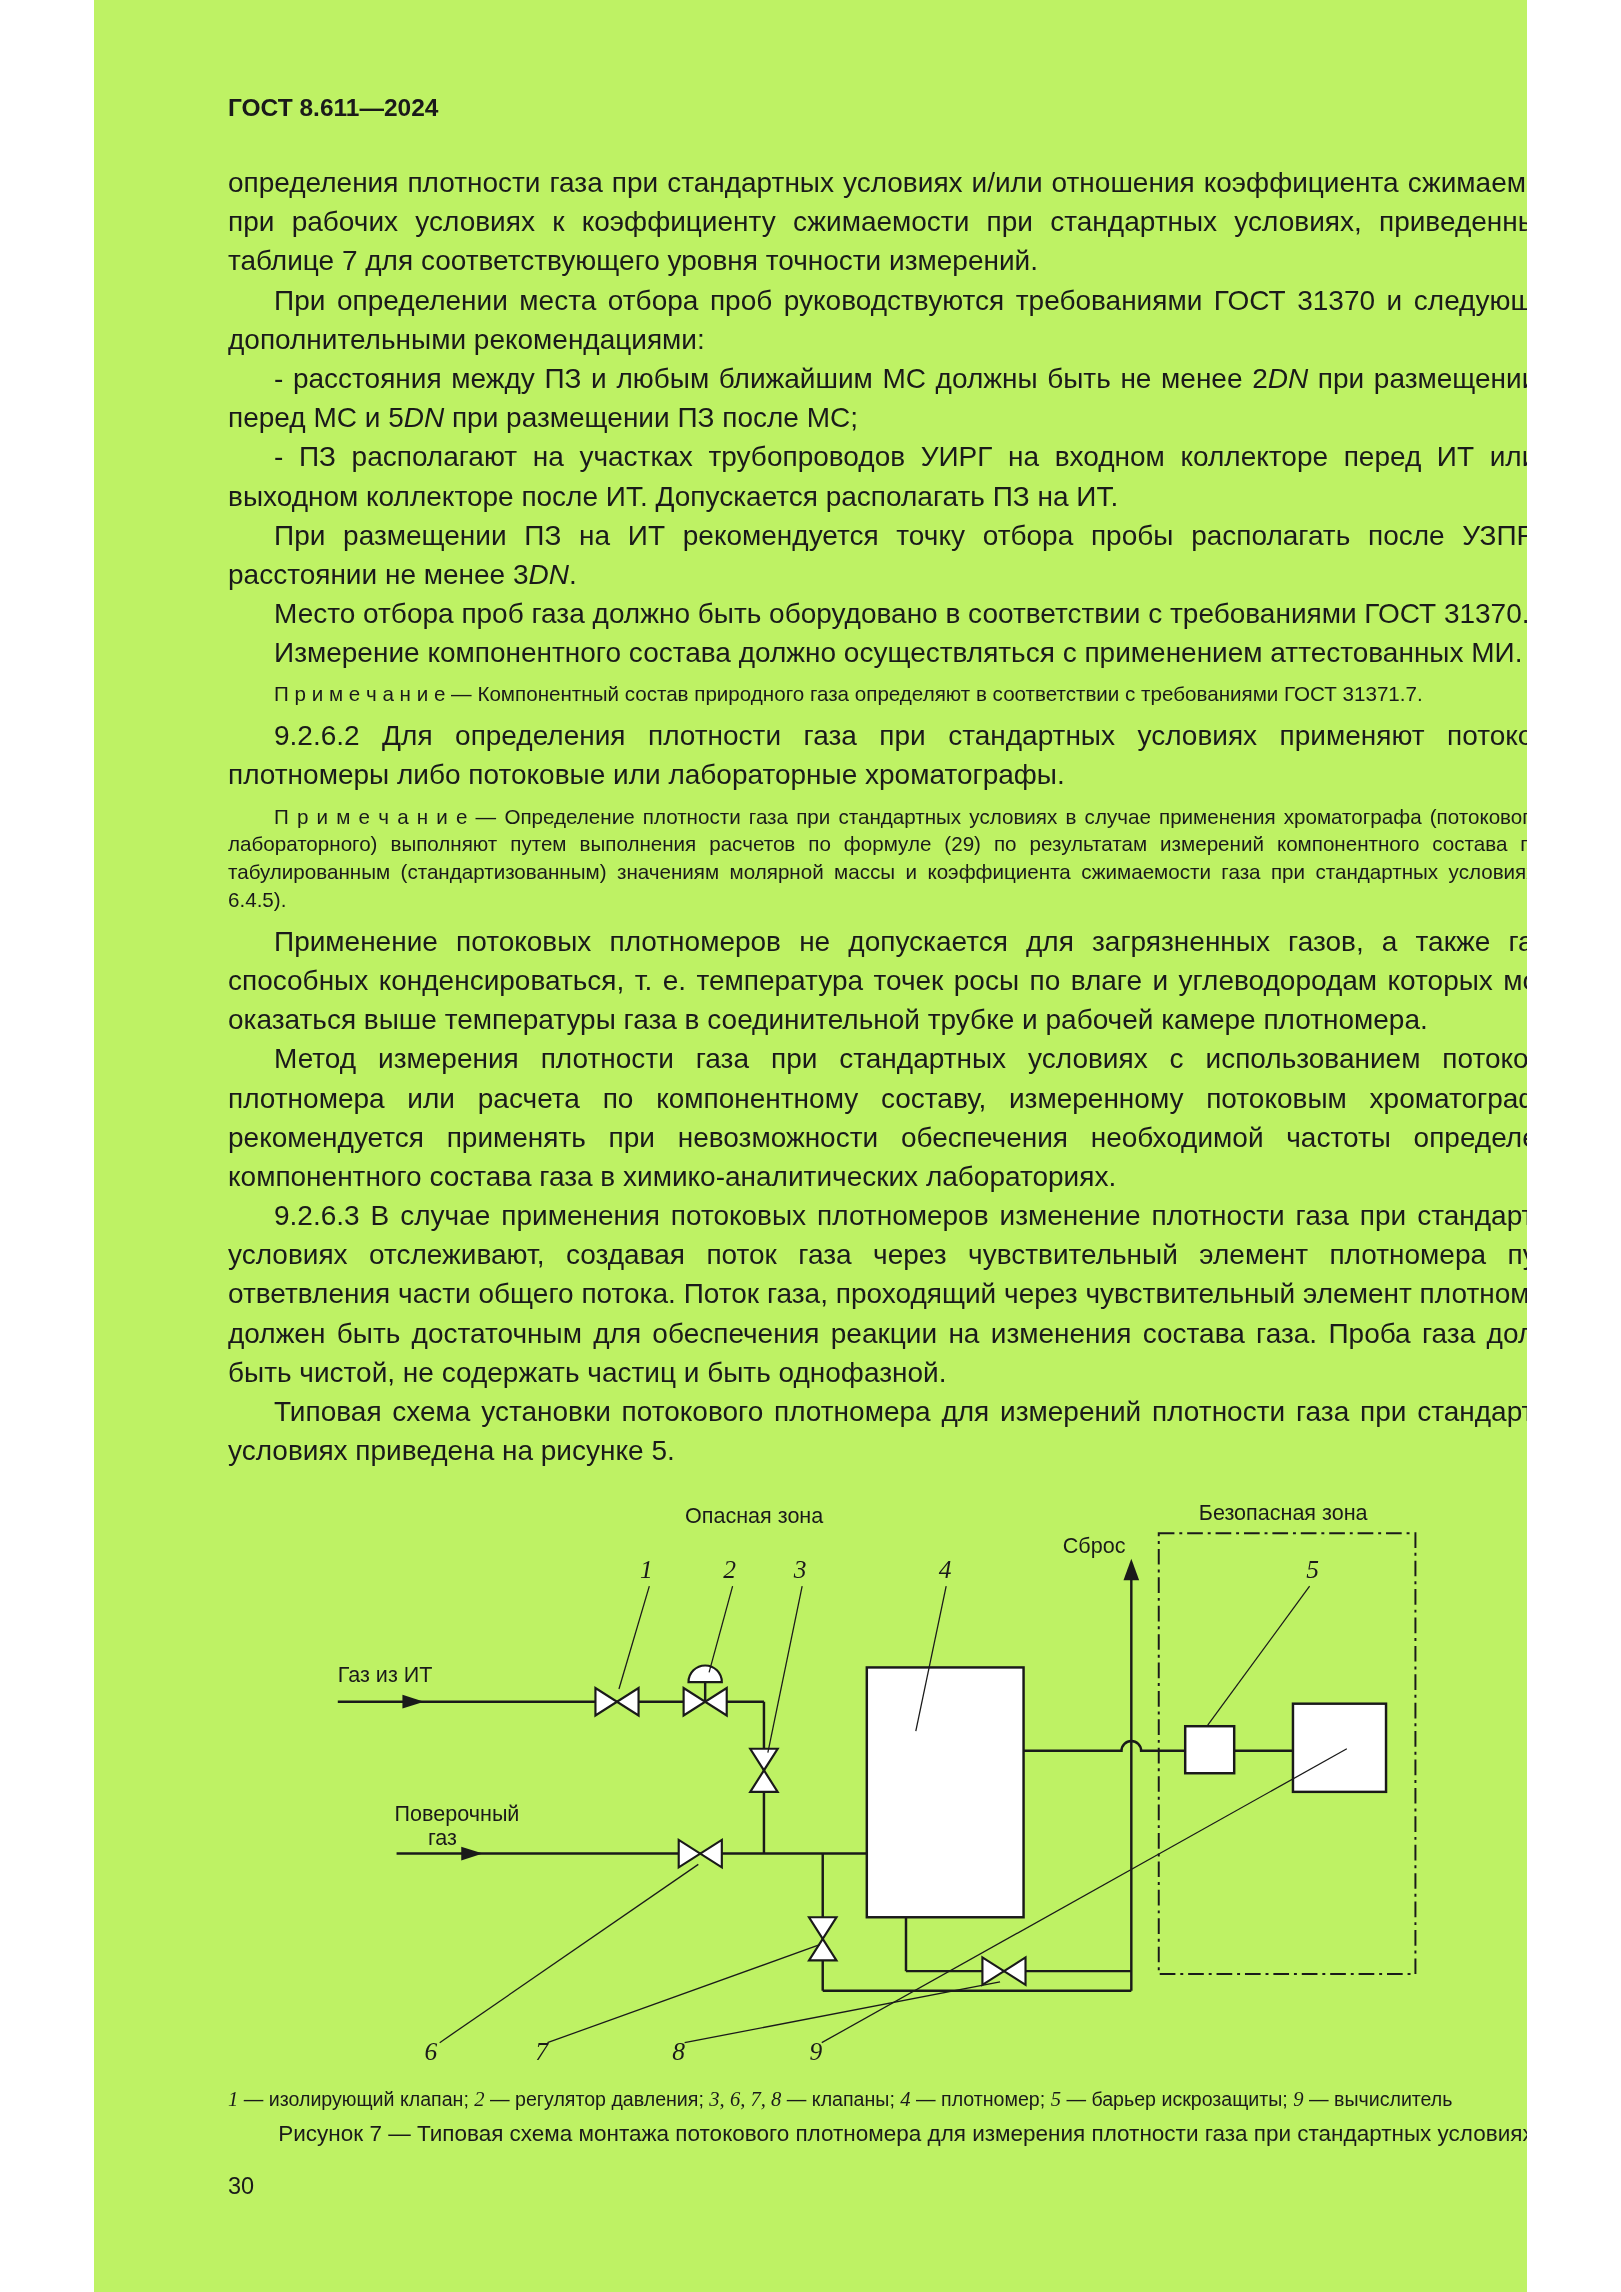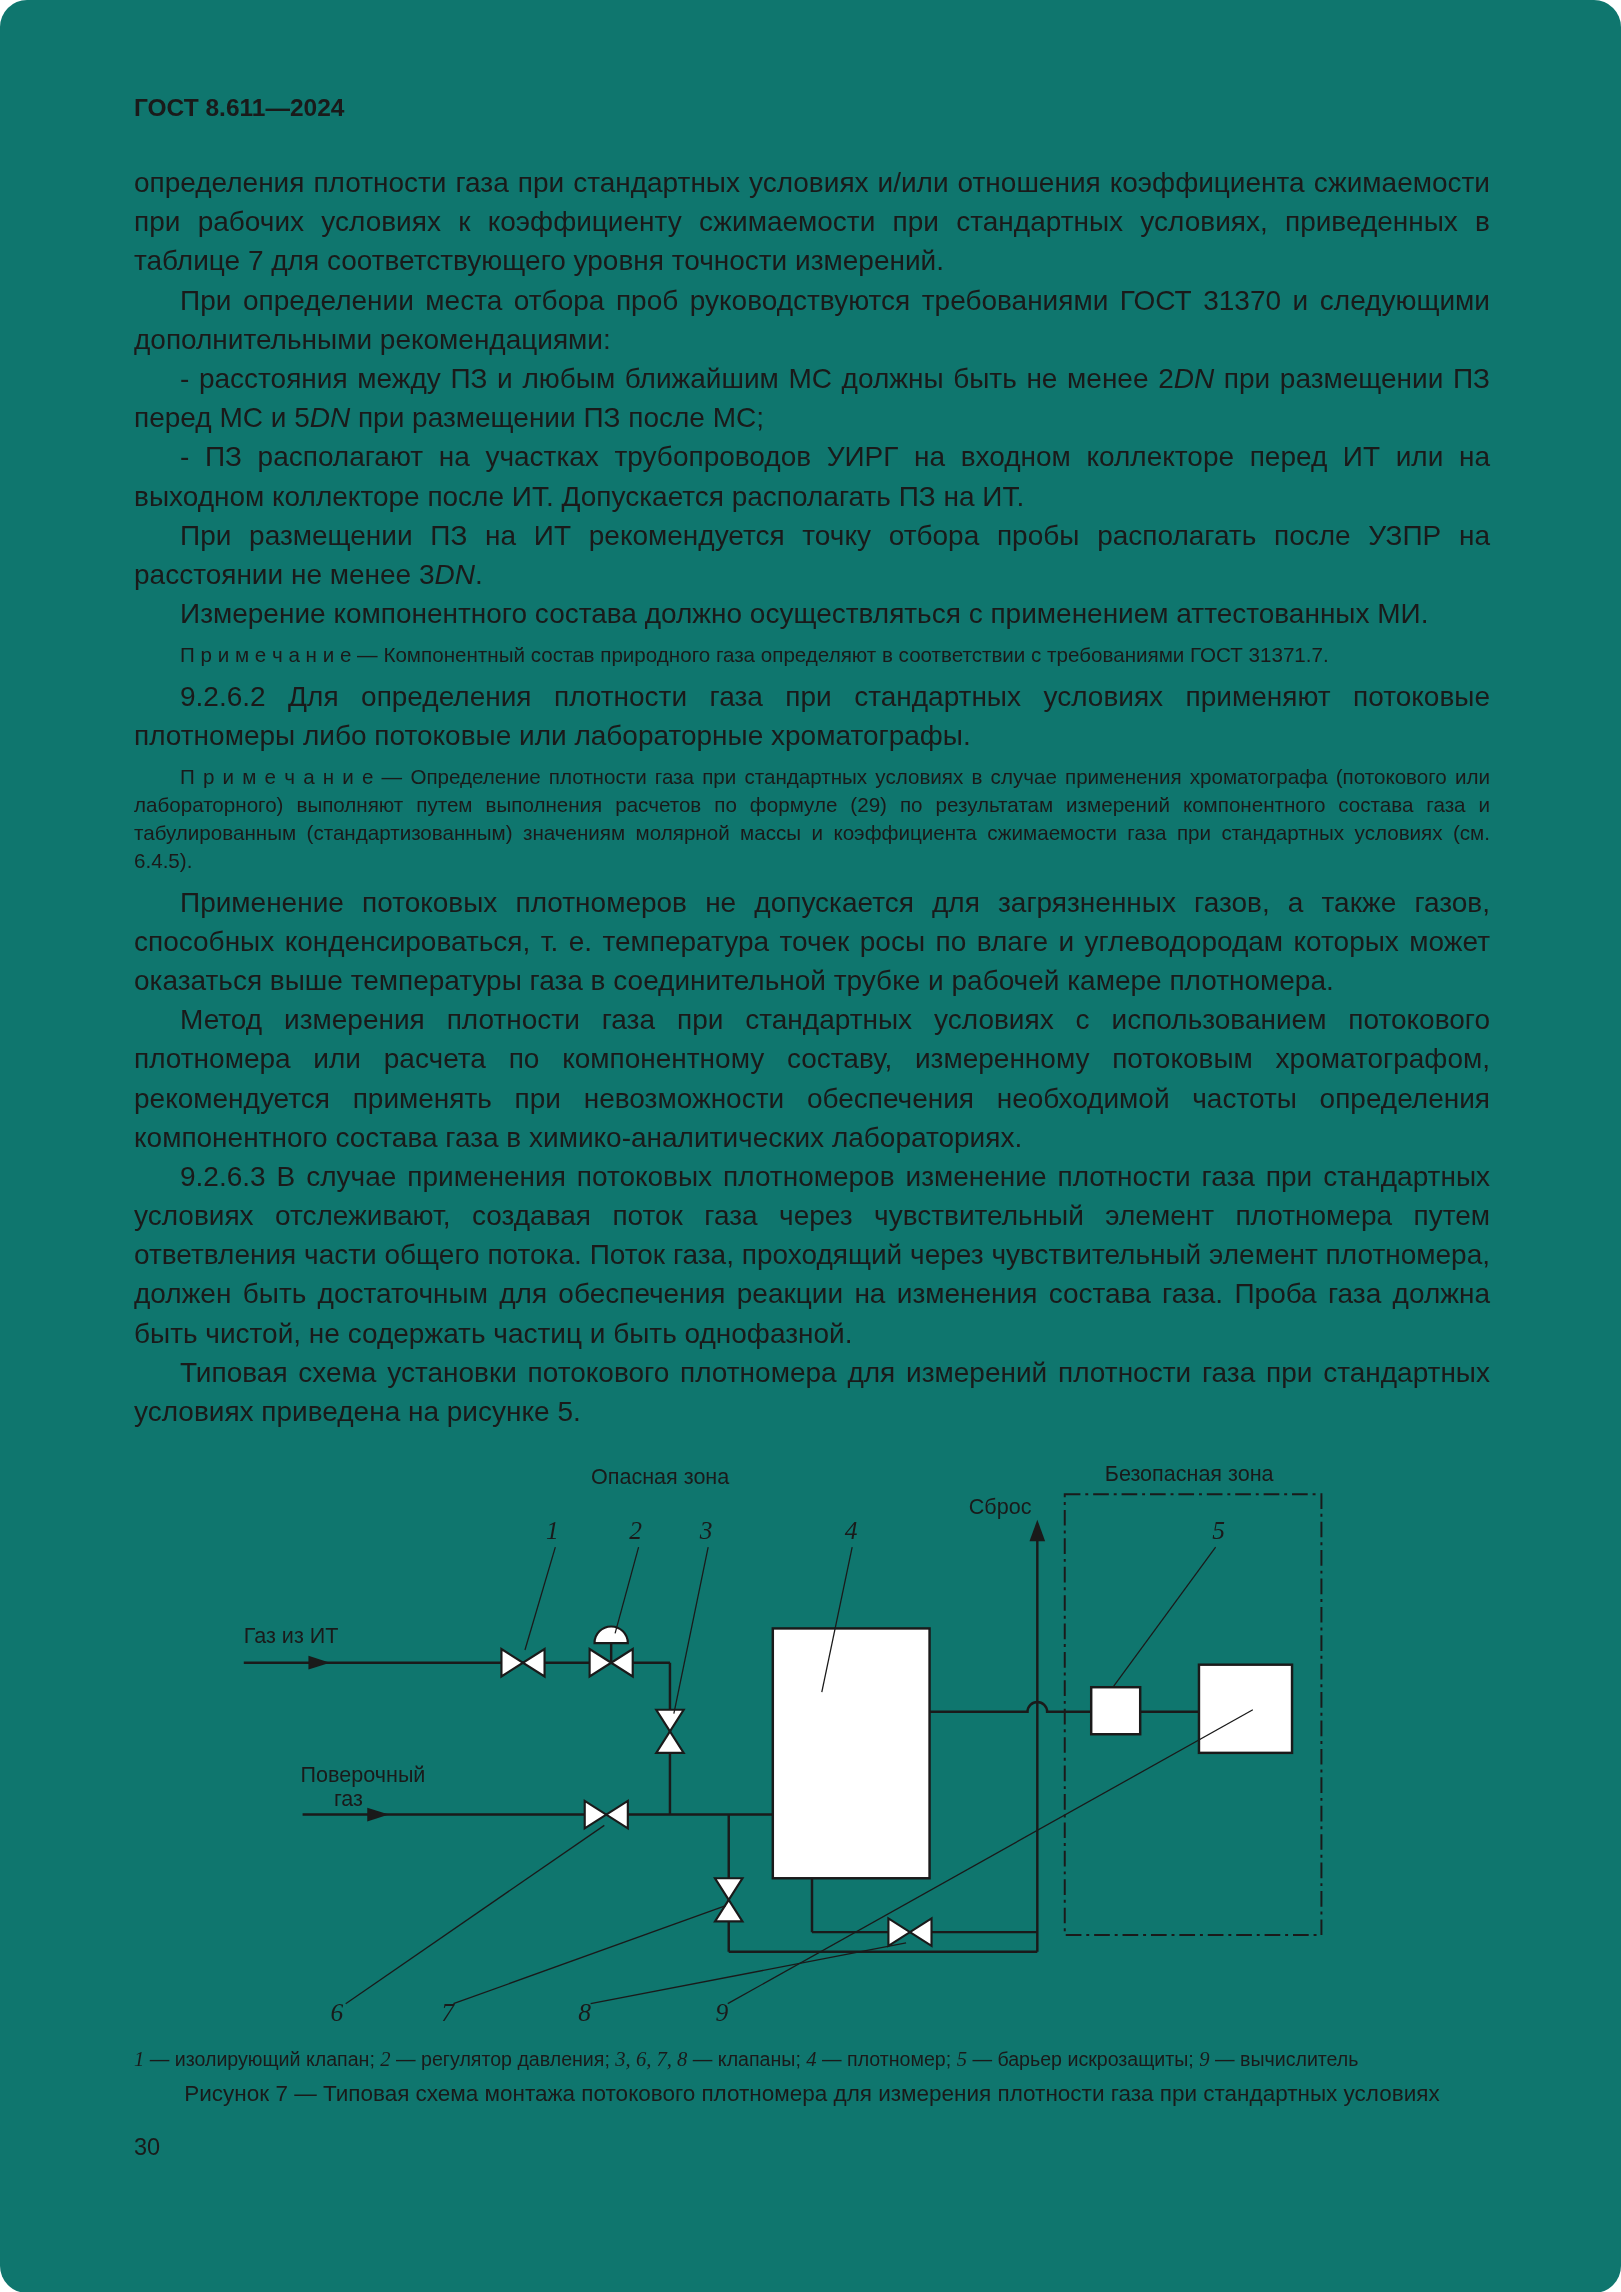--- a/index.html
+++ b/index.html
@@ -1,26 +1,25 @@
 <!DOCTYPE html>
 <html lang="ru"><head>
 <meta charset="utf-8">
 <title>ГОСТ 8.611—2024 — стр. 30</title>
 <style>
   * { margin:0; padding:0; box-sizing:border-box; }
   html, body { background:#ffffff; }
   .page {
     position:relative;
-    width:1621px; height:2293px;
+    width:1433px; height:2293px;
     margin:0 auto;
-    background:#0f766e;
+    background:#bef264;
     color:#1a1a1a;
     font-family:"Liberation Sans", sans-serif;
     overflow:hidden;
-    border-radius:27px;
   }
   .content { position:absolute; left:134px; top:94px; width:1356px; }
   .doc-header { font-size:24.5px; font-weight:bold; margin-bottom:41px; }
   p.body {
     font-size:28px; line-height:1.4;
     text-align:justify; text-indent:46px;
   }
   p.body.no-indent { text-indent:0; }
   p.note {
     font-size:20.6px; line-height:1.35;
@@ -51,20 +50,21 @@
 <div class="page">
   <div class="content">
 
     <div class="doc-header">ГОСТ 8.611—2024</div>
 
     <p class="body no-indent">определения плотности газа при стандартных условиях и/или отношения коэффициента сжимаемости при рабочих условиях к коэффициенту сжимаемости при стандартных условиях, приведенных в таблице 7 для соответствующего уровня точности измерений.</p>
     <p class="body">При определении места отбора проб руководствуются требованиями ГОСТ 31370 и следующими дополнительными рекомендациями:</p>
     <p class="body"><span>- расстояния между ПЗ и любым ближайшим МС должны быть не менее 2</span><i>DN</i><span> при размещении ПЗ перед МС и 5</span><i>DN</i><span> при размещении ПЗ после МС;</span></p>
     <p class="body">- ПЗ располагают на участках трубопроводов УИРГ на входном коллекторе перед ИТ или на выходном коллекторе после ИТ. Допускается располагать ПЗ на ИТ.</p>
     <p class="body"><span>При размещении ПЗ на ИТ рекомендуется точку отбора пробы располагать после УЗПР на расстоянии не менее 3</span><i>DN</i><span>.</span></p>
+    <p class="body">Место отбора проб газа должно быть оборудовано в соответствии с требованиями ГОСТ 31370.</p>
     <p class="body">Измерение компонентного состава должно осуществляться с применением аттестованных МИ.</p>
     <p class="note">П р и м е ч а н и е  — Компонентный состав природного газа определяют в соответствии с требованиями ГОСТ 31371.7.</p>
     <p class="body">9.2.6.2 Для определения плотности газа при стандартных условиях применяют потоковые плотномеры либо потоковые или лабораторные хроматографы.</p>
     <p class="note">П р и м е ч а н и е  — Определение плотности газа при стандартных условиях в случае применения хроматографа (потокового или лабораторного) выполняют путем выполнения расчетов по формуле (29) по результатам измерений компонентного состава газа и табулированным (стандартизованным) значениям молярной массы и коэффициента сжимаемости газа при стандартных условиях (см. 6.4.5).</p>
     <p class="body">Применение потоковых плотномеров не допускается для загрязненных газов, а также газов, способных конденсироваться, т. е. температура точек росы по влаге и углеводородам которых может оказаться выше температуры газа в соединительной трубке и рабочей камере плотномера.</p>
     <p class="body">Метод измерения плотности газа при стандартных условиях с использованием потокового плотномера или расчета по компонентному составу, измеренному потоковым хроматографом, рекомендуется применять при невозможности обеспечения необходимой частоты определения компонентного состава газа в химико-аналитических лабораториях.</p>
     <p class="body">9.2.6.3 В случае применения потоковых плотномеров изменение плотности газа при стандартных условиях отслеживают, создавая поток газа через чувствительный элемент плотномера путем ответвления части общего потока. Поток газа, проходящий через чувствительный элемент плотномера, должен быть достаточным для обеспечения реакции на изменения состава газа. Проба газа должна быть чистой, не содержать частиц и быть однофазной.</p>
     <p class="body">Типовая схема установки потокового плотномера для измерений плотности газа при стандартных условиях приведена на рисунке 5.</p>
 
     <div class="figure-block">

